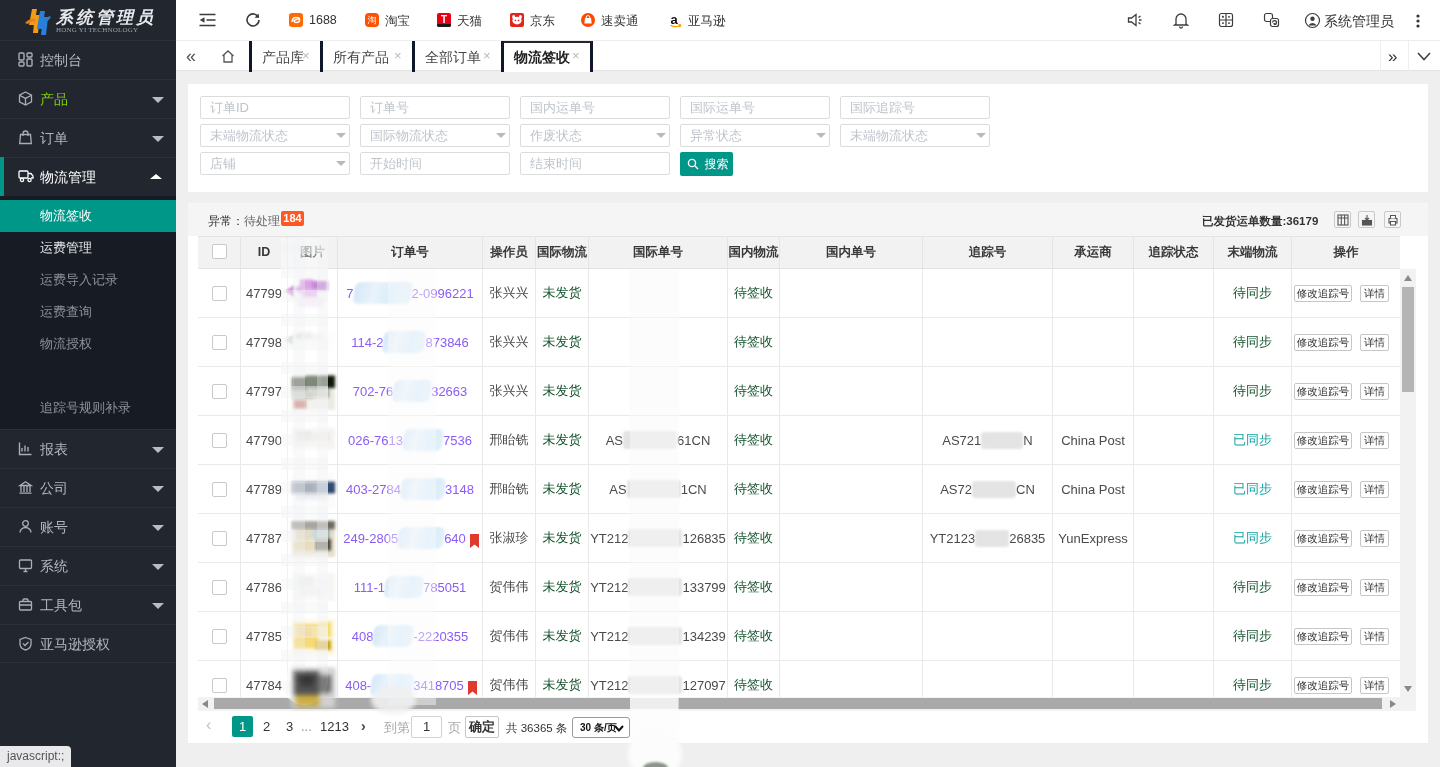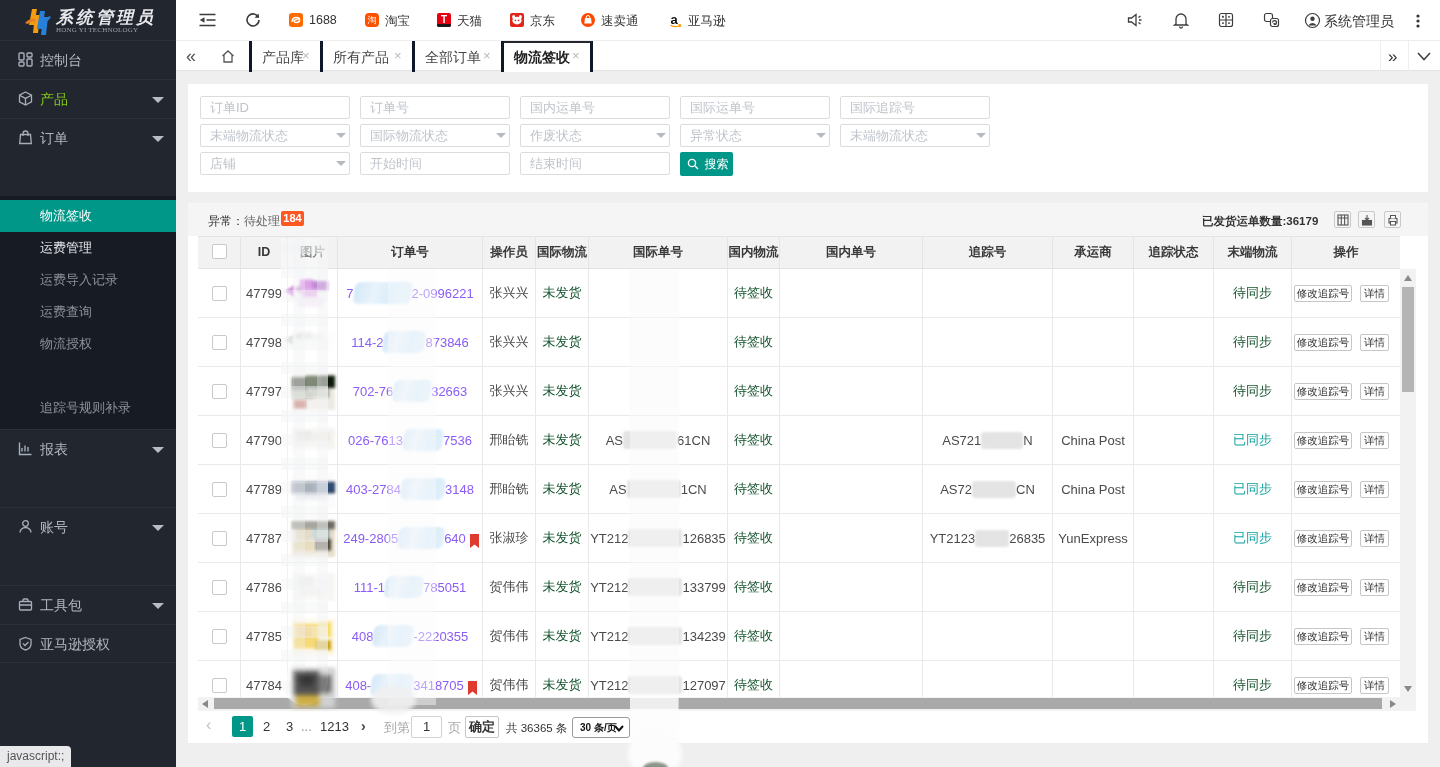--- a/index.html
+++ b/index.html
@@ -60,41 +60,68 @@
       <div class="tri tridn" style="right:12px;top:17px"></div>
     </div>
 <div class="a pitem" style="top:118px">
       <svg width="15" height="15" viewBox="0 0 15 15" fill="none" stroke="#a9afb9" stroke-width="1.3">
         <path d="M2.5 4.5 h10 l0.8 9 h-11.6 Z"></path>
         <path d="M5 6 V3.5 a2.5 2.5 0 0 1 5 0 V6"></path>
       </svg>
       <span class="lbl" style="color:#b3b8c0">订单</span>
       <div class="tri tridn" style="right:12px;top:17px"></div>
     </div>
+<div class="a pitem" style="top:157px">
+      <div class="a" style="left:0;top:-1px;width:4px;height:40px;background:#009688"></div>
+      <svg width="16" height="14" viewBox="0 0 16 14" fill="none" stroke="#ffffff" stroke-width="1.3">
+        <rect x="1" y="2" width="9" height="7" rx="1"></rect>
+        <path d="M10 4.5 h3 l2 2.5 v2 h-2"></path>
+        <circle cx="4" cy="11" r="1.6"></circle>
+        <circle cx="11.5" cy="11" r="1.6"></circle>
+      </svg>
+      <span class="lbl" style="color:#ffffff">物流管理</span>
+      <div class="tri triup" style="right:14px;top:16px"></div>
+    </div>
 <div class="a sub"></div>
 <div class="a sitem" style="top:200px;background:#009688;color:#fff">物流签收</div>
 <div class="a sitem" style="top:232px;color:#e6e8eb">运费管理</div>
 <div class="a sitem" style="top:296px">运费查询</div>
 <div class="a sitem" style="top:264px">运费导入记录</div>
 <div class="a sitem" style="top:328px">物流授权</div>
 <div class="a sitem" style="top:392px">追踪号规则补录</div>
 <div class="a pitem" style="top:429px">
       <svg width="15" height="15" viewBox="0 0 15 15" fill="none" stroke="#a9afb9" stroke-width="1.4">
         <path d="M1.5 1.5 V13.5 H13.5"></path>
         <path d="M4 10.5 V7 M7 10.5 V4.5 M10 10.5 V6"></path>
       </svg>
       <span class="lbl" style="color:#b3b8c0">报表</span>
       <div class="tri tridn" style="right:12px;top:17px"></div>
     </div>
+<div class="a pitem" style="top:468px">
+      <svg width="15" height="15" viewBox="0 0 15 15" fill="none" stroke="#a9afb9" stroke-width="1.3">
+        <path d="M2 5.5 L7.5 1.8 L13 5.5 Z"></path>
+        <path d="M3 5.5 V12 M6 5.5 V12 M9 5.5 V12 M12 5.5 V12 M1.5 13.2 h12"></path>
+      </svg>
+      <span class="lbl" style="color:#b3b8c0">公司</span>
+      <div class="tri tridn" style="right:12px;top:17px"></div>
+    </div>
 <div class="a pitem" style="top:507px">
       <svg width="15" height="15" viewBox="0 0 15 15" fill="none" stroke="#a9afb9" stroke-width="1.3">
         <circle cx="7.5" cy="4.5" r="2.8"></circle>
         <path d="M2 13.5 a5.5 5 0 0 1 11 0"></path>
       </svg>
       <span class="lbl" style="color:#b3b8c0">账号</span>
+      <div class="tri tridn" style="right:12px;top:17px"></div>
+    </div>
+<div class="a pitem" style="top:546px">
+      <svg width="15" height="15" viewBox="0 0 15 15" fill="none" stroke="#a9afb9" stroke-width="1.3">
+        <rect x="1.5" y="2" width="12" height="8.5" rx="1"></rect>
+        <path d="M5.5 13.5 h4 M7.5 10.5 v3"></path>
+      </svg>
+      <span class="lbl" style="color:#b3b8c0">系统</span>
       <div class="tri tridn" style="right:12px;top:17px"></div>
     </div>
 <div class="a pitem" style="top:585px">
       <svg width="15" height="15" viewBox="0 0 15 15" fill="none" stroke="#a9afb9" stroke-width="1.3">
         <rect x="1.5" y="4.5" width="12" height="8.5" rx="1"></rect>
         <path d="M5 4.5 V3 a1 1 0 0 1 1-1 h3 a1 1 0 0 1 1 1 V4.5 M1.5 8 h12"></path>
       </svg>
       <span class="lbl" style="color:#b3b8c0">工具包</span>
       <div class="tri tridn" style="right:12px;top:17px"></div>
     </div>

